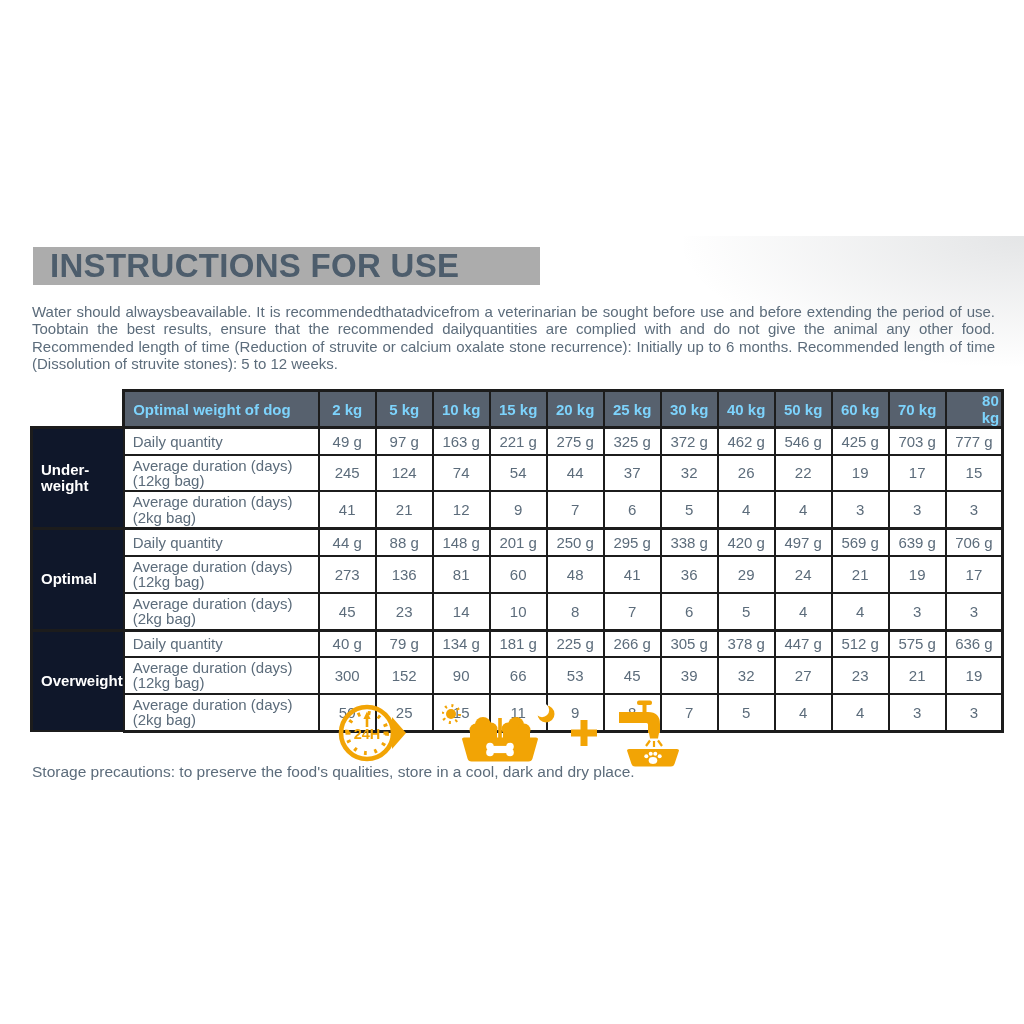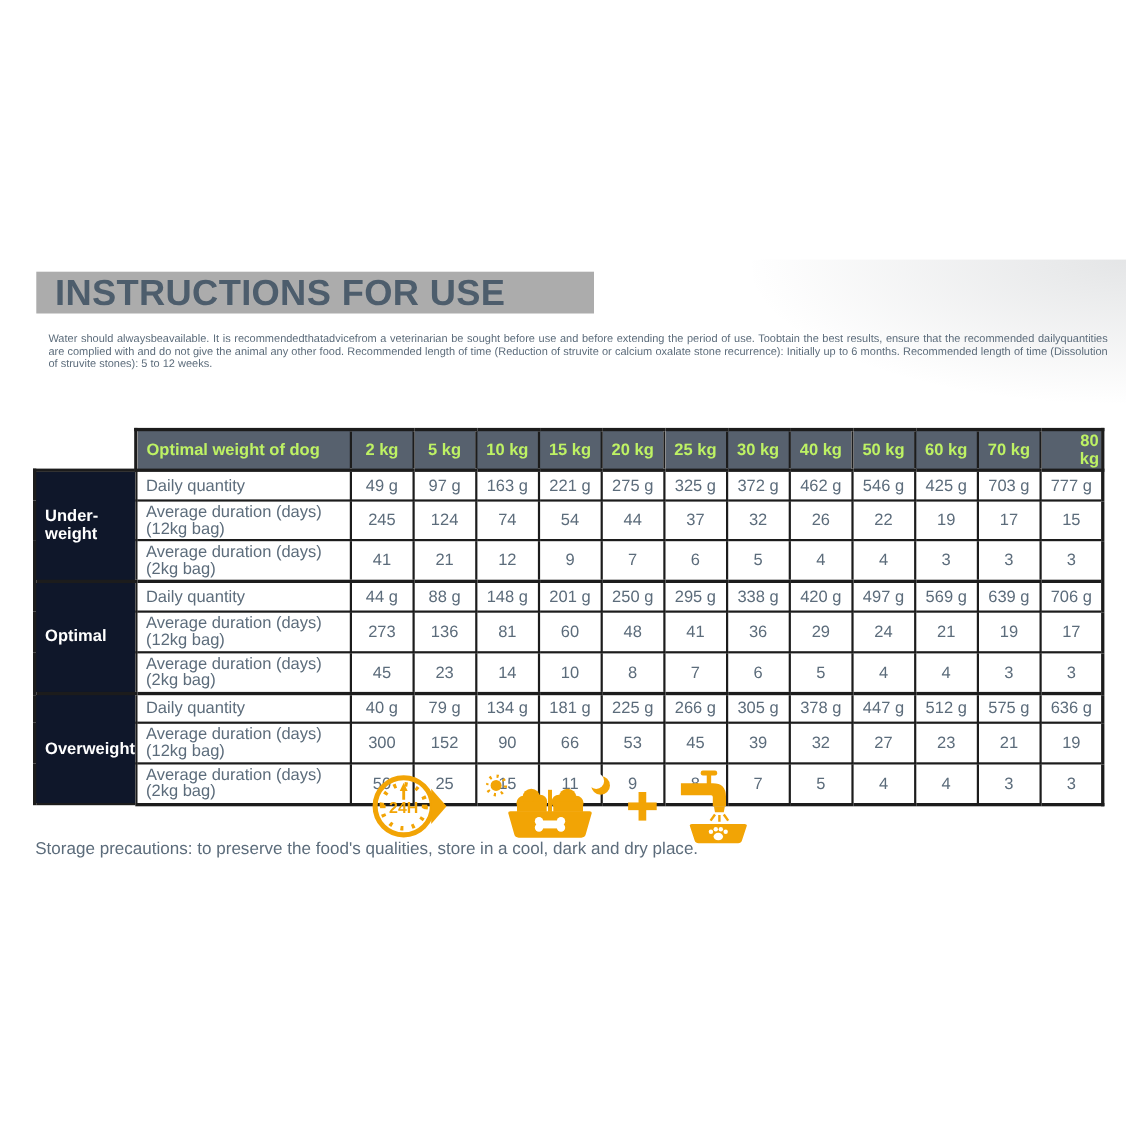--- a/index.html
+++ b/index.html
@@ -16,34 +16,34 @@
   .title-bar {
     position: absolute; left: 33px; top: 247px; width: 507px; height: 38px;
     background: #ACACAC; display: flex; align-items: center;
   }
   .title-bar h1 {
     margin: 0 0 0 17px; font-size: 33px; font-weight: bold;
     color: #4D5D6C; letter-spacing: 0.3px; white-space: nowrap;
   }
 
   .intro {
-    position: absolute; left: 44px; top: 303px; width: 963px; margin: 0;
-    font-size: 10px; line-height: 1.15; color: #5C6C7B; text-align: justify;
+    position: absolute; left: 32px; top: 303px; width: 963px; margin: 0;
+    font-size: 15px; line-height: 1.15; color: #5C6C7B; text-align: justify;
   }
 
   table.feeding {
     position: absolute; left: 30px; top: 389px;
     border-collapse: collapse; table-layout: fixed;
   }
   table.feeding th, table.feeding td {
     border: 2px solid #1c1c1c; padding: 0;
     font-size: 15px; color: #5C6C7B; overflow: hidden;
   }
   table.feeding thead th {
-    background: #57616E; color: #bef264; font-weight: bold; height: 31px;
+    background: #57616E; color: #7dd3fc; font-weight: bold; height: 31px;
     border-top: 3px solid #1c1c1c; border-bottom: 3px solid #1c1c1c;
     text-align: center;
   }
   table.feeding thead th.corner { text-align: left; padding-left: 8px; border-left: 3px solid #1c1c1c; }
   table.feeding thead th:last-child { border-right: 3px solid #1c1c1c; padding-left: 33px; }
   table.feeding thead th.ghost { border: none; background: #ffffff; }
   table.feeding tbody td { height: 29px; }
   table.feeding tbody td.group-cell {
     background: #0f172a; color: #ffffff; font-weight: bold;
     text-align: left; padding-left: 8px; line-height: 1.08;

